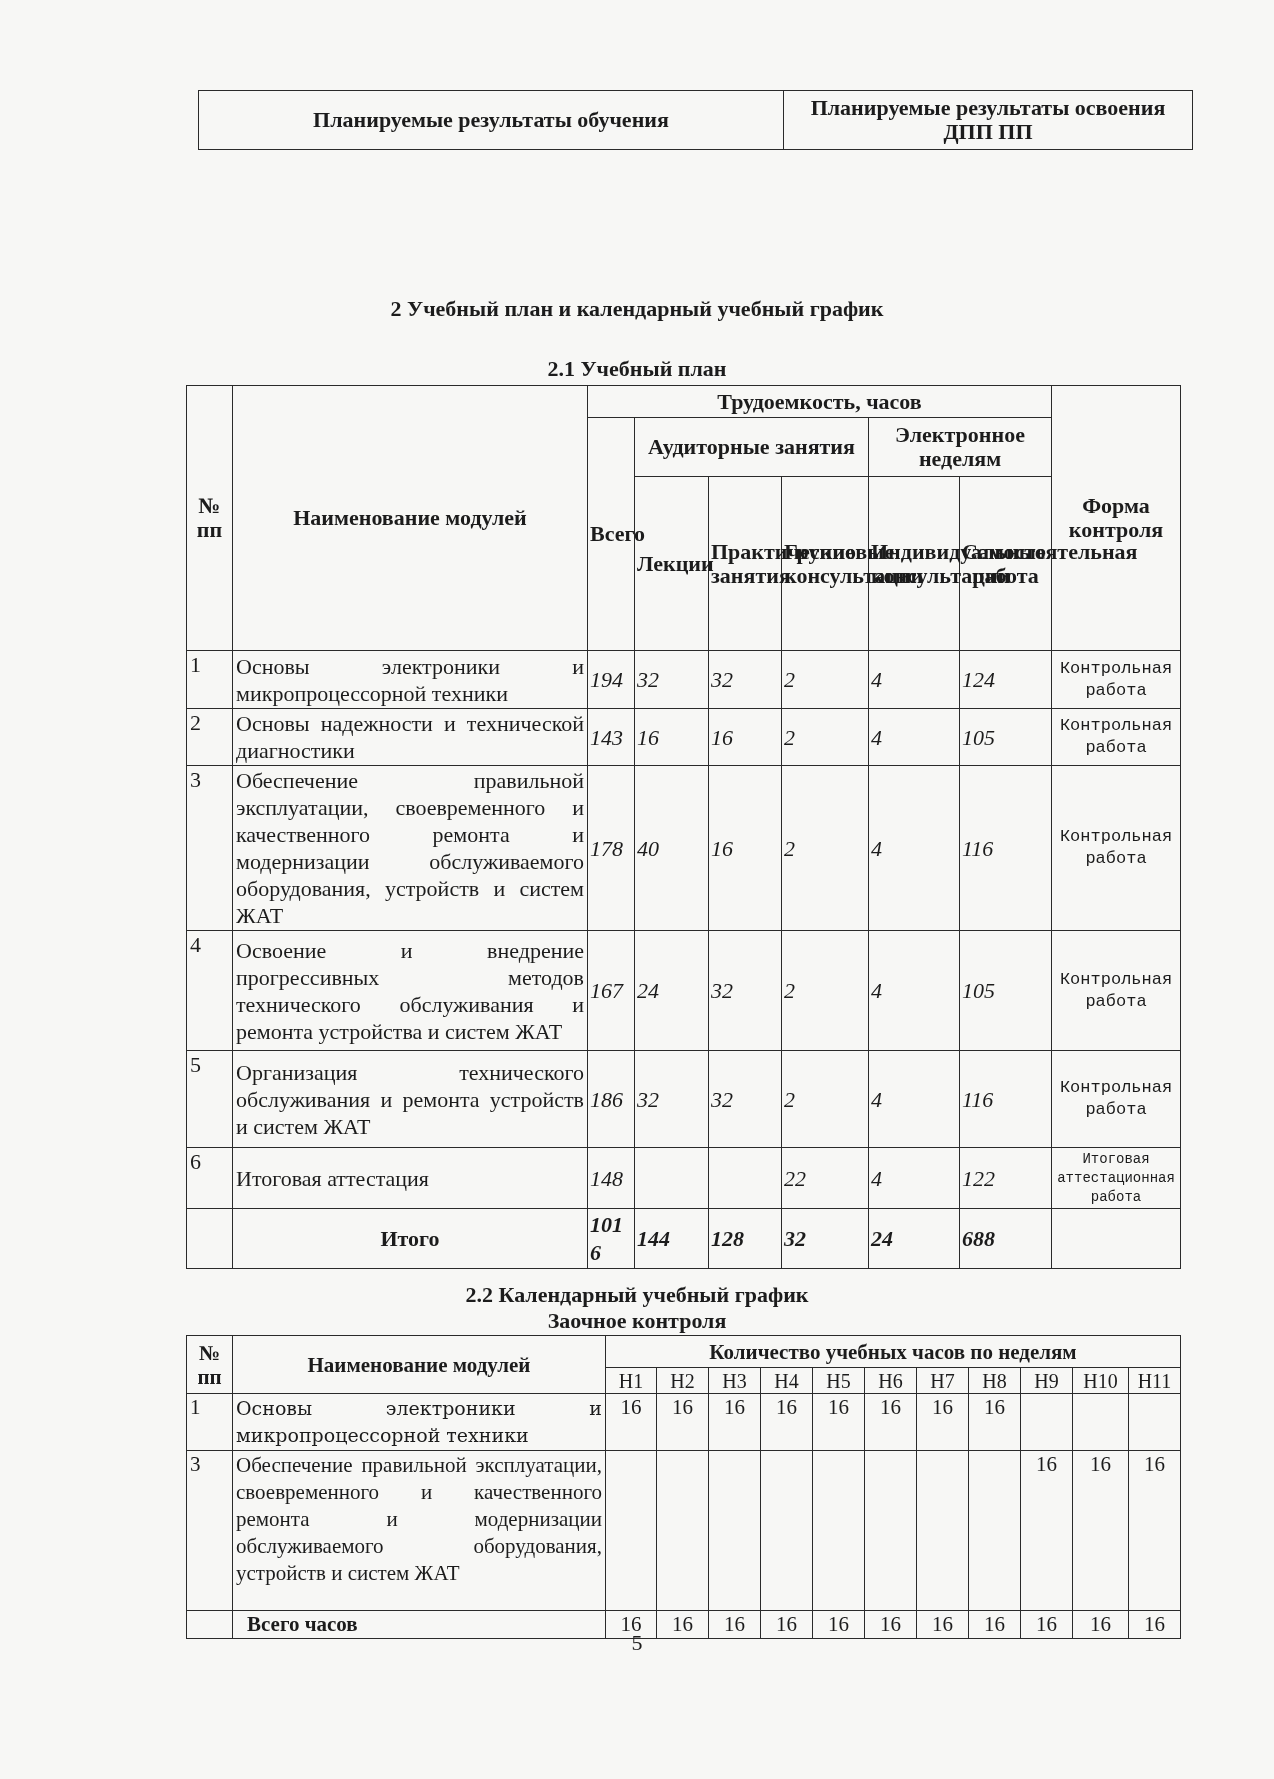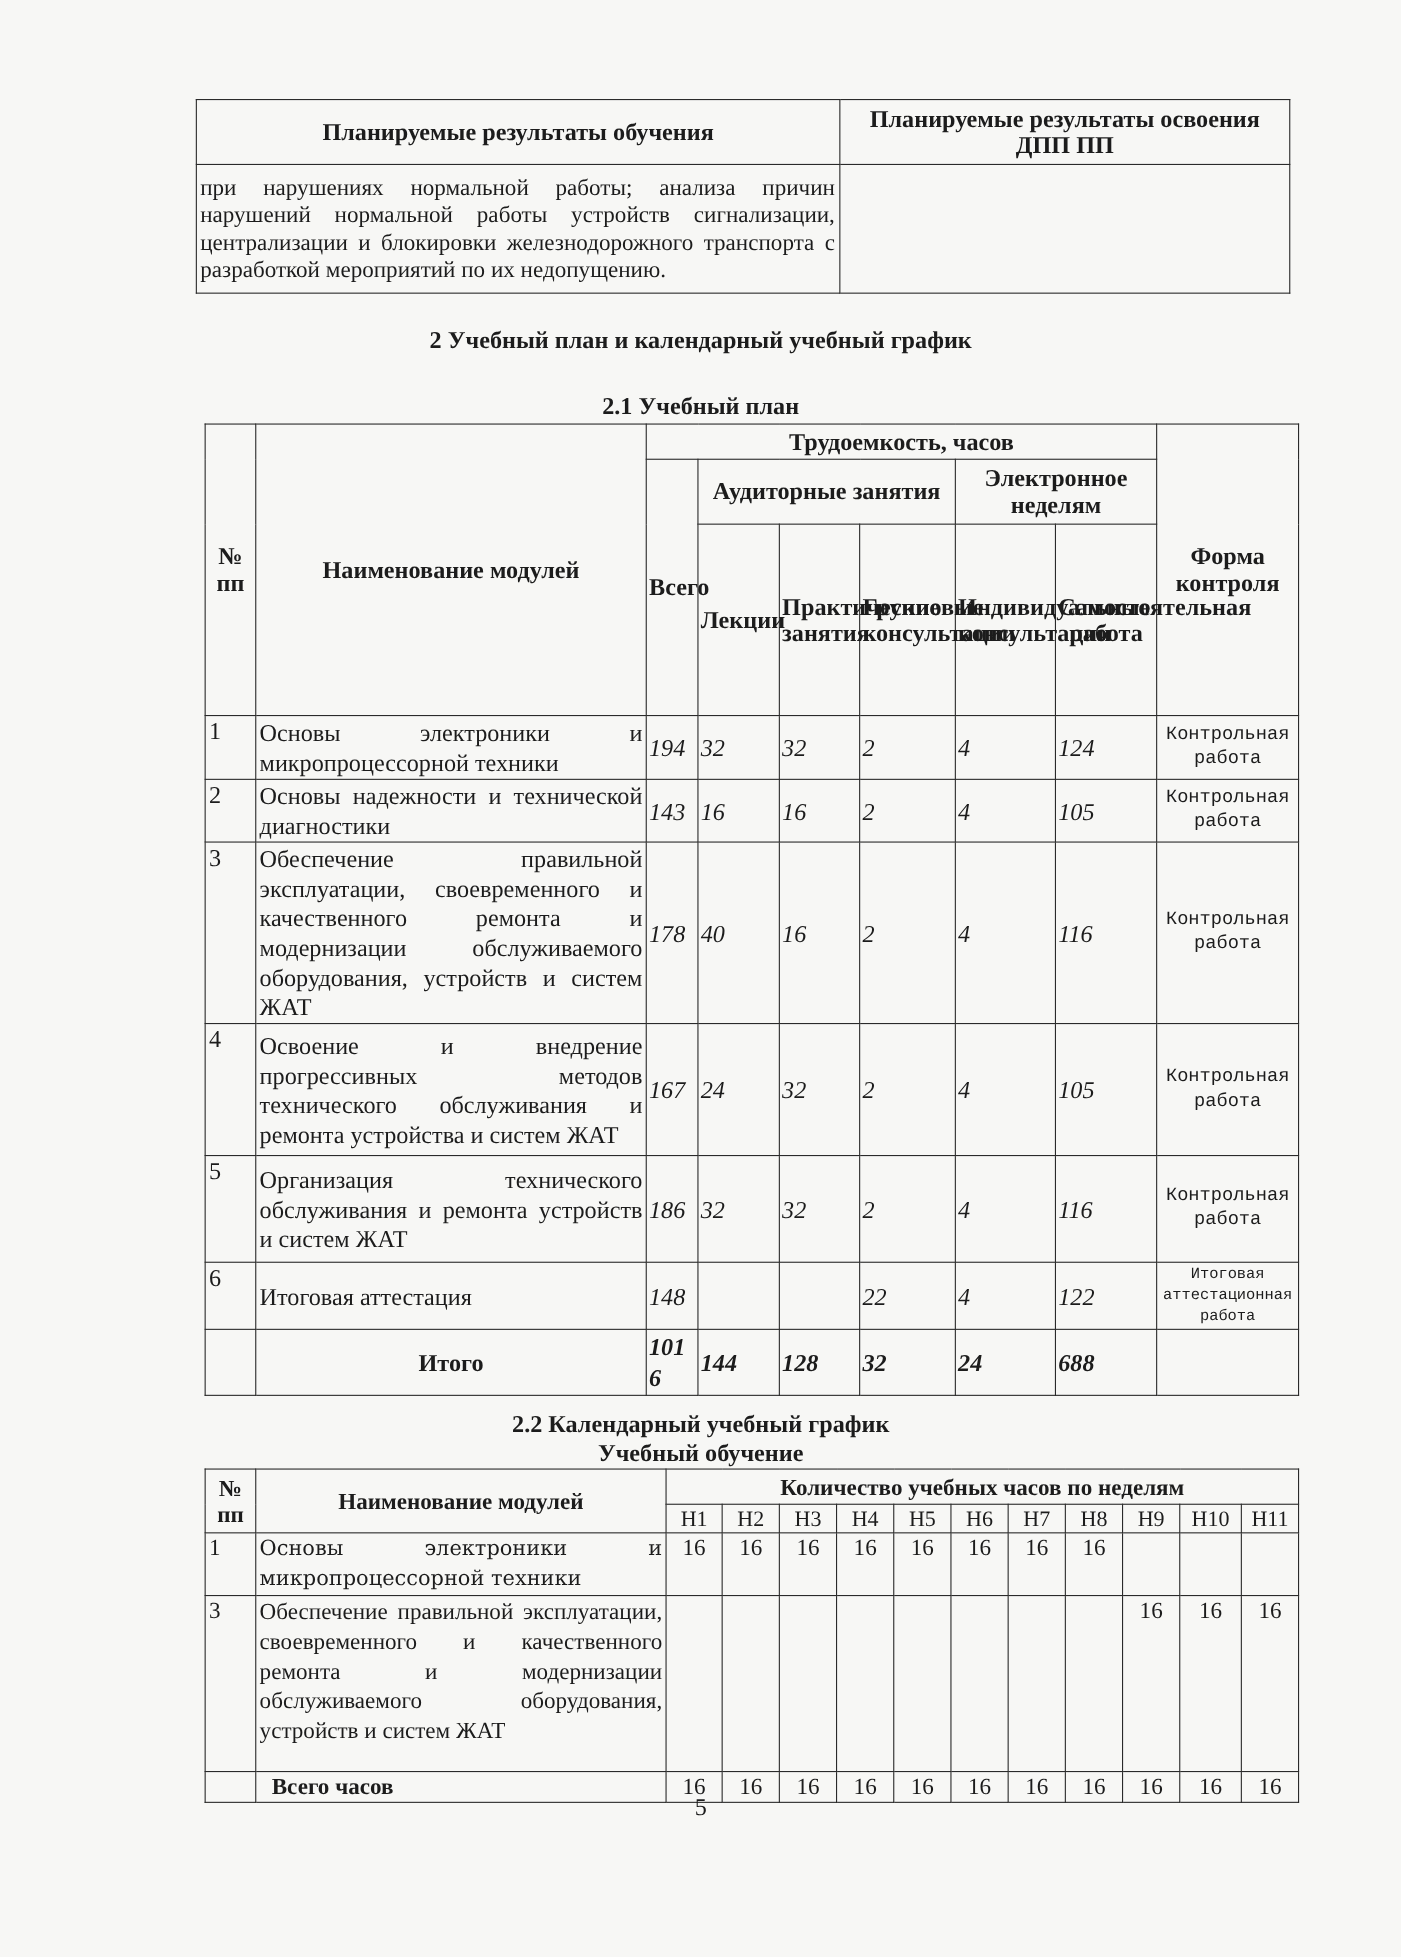--- a/index.html
+++ b/index.html
@@ -12,21 +12,21 @@
     overflow: hidden;
   }
   table { border-collapse: collapse; position: absolute; table-layout: fixed; }
   td, th { border: 1.6px solid #2a2a2a; padding: 0 4px; vertical-align: middle; }
   th { font-weight: bold; }
   .b { font-weight: bold; }
   .c { text-align: center; }
   .j { text-align: justify; text-align-last: auto; }
 
   
-  #t0 { left: 178px; top: 90px; width: 994px; }
+  #t0 { left: 198px; top: 90px; width: 994px; }
   #t0 th { font-size: 22px; line-height: 24px; height: 58px; text-align: center; }
   #t0 td { font-size: 21px; line-height: 25px; height: 112px; padding: 2px 4px 2px 3px; }
 
   .heading { position: absolute; left: 0; width: 1274px; text-align: center; font-weight: bold; font-size: 22px; }
 
   
   #t1 { left: 186px; top: 385px; width: 994px; }
   #t1 th { font-size: 22px; line-height: 24px; text-align: center; padding: 0 2px; }
   #t1 td { font-size: 22px; line-height: 27px; }
   #t1 td.num { text-align: left; padding: 0 2px; font-style: italic; }
@@ -52,24 +52,20 @@
 
 <table id="t0">
   <colgroup>
       <col style="width:585px">
       <col style="width:409px">
     </colgroup>
   <tbody>
       <tr>
     <th>Планируемые результаты обучения</th>
     <th>Планируемые результаты освоения ДПП ПП</th>
-  </tr>
-  <tr>
-    <td class="j">при нарушениях нормальной работы; анализа причин нарушений нормальной работы устройств сигнализации, централизации и блокировки железнодорожного транспорта с разработкой мероприятий по их недопущению.</td>
-    <td></td>
   </tr>
 </tbody>
   </table>
 
 <div class="heading" style="top:296px;">2 Учебный план и календарный учебный график</div>
 <div class="heading" style="top:356px;">2.1 Учебный план</div>
 
 <table id="t1">
   <colgroup>
     <col style="width:46px">
@@ -177,21 +173,21 @@
         <td class="num b">128</td>
         <td class="num b">32</td>
         <td class="num b">24</td>
         <td class="num b">688</td>
         <td class="form"></td>
       </tr>
     </tbody>
 </table>
 
 <div class="heading" style="top:1282px;">2.2 Календарный учебный график</div>
-<div class="heading" style="top:1308px;">Учебный обучение</div>
+<div class="heading" style="top:1308px;">Заочное контроля</div>
 
 <table id="t2">
   <colgroup>
     <col style="width:46px">
       <col style="width:373px">
     <col style="width:51px">
       <col style="width:52px">
       <col style="width:52px">
       <col style="width:52px">
     <col style="width:52px">

